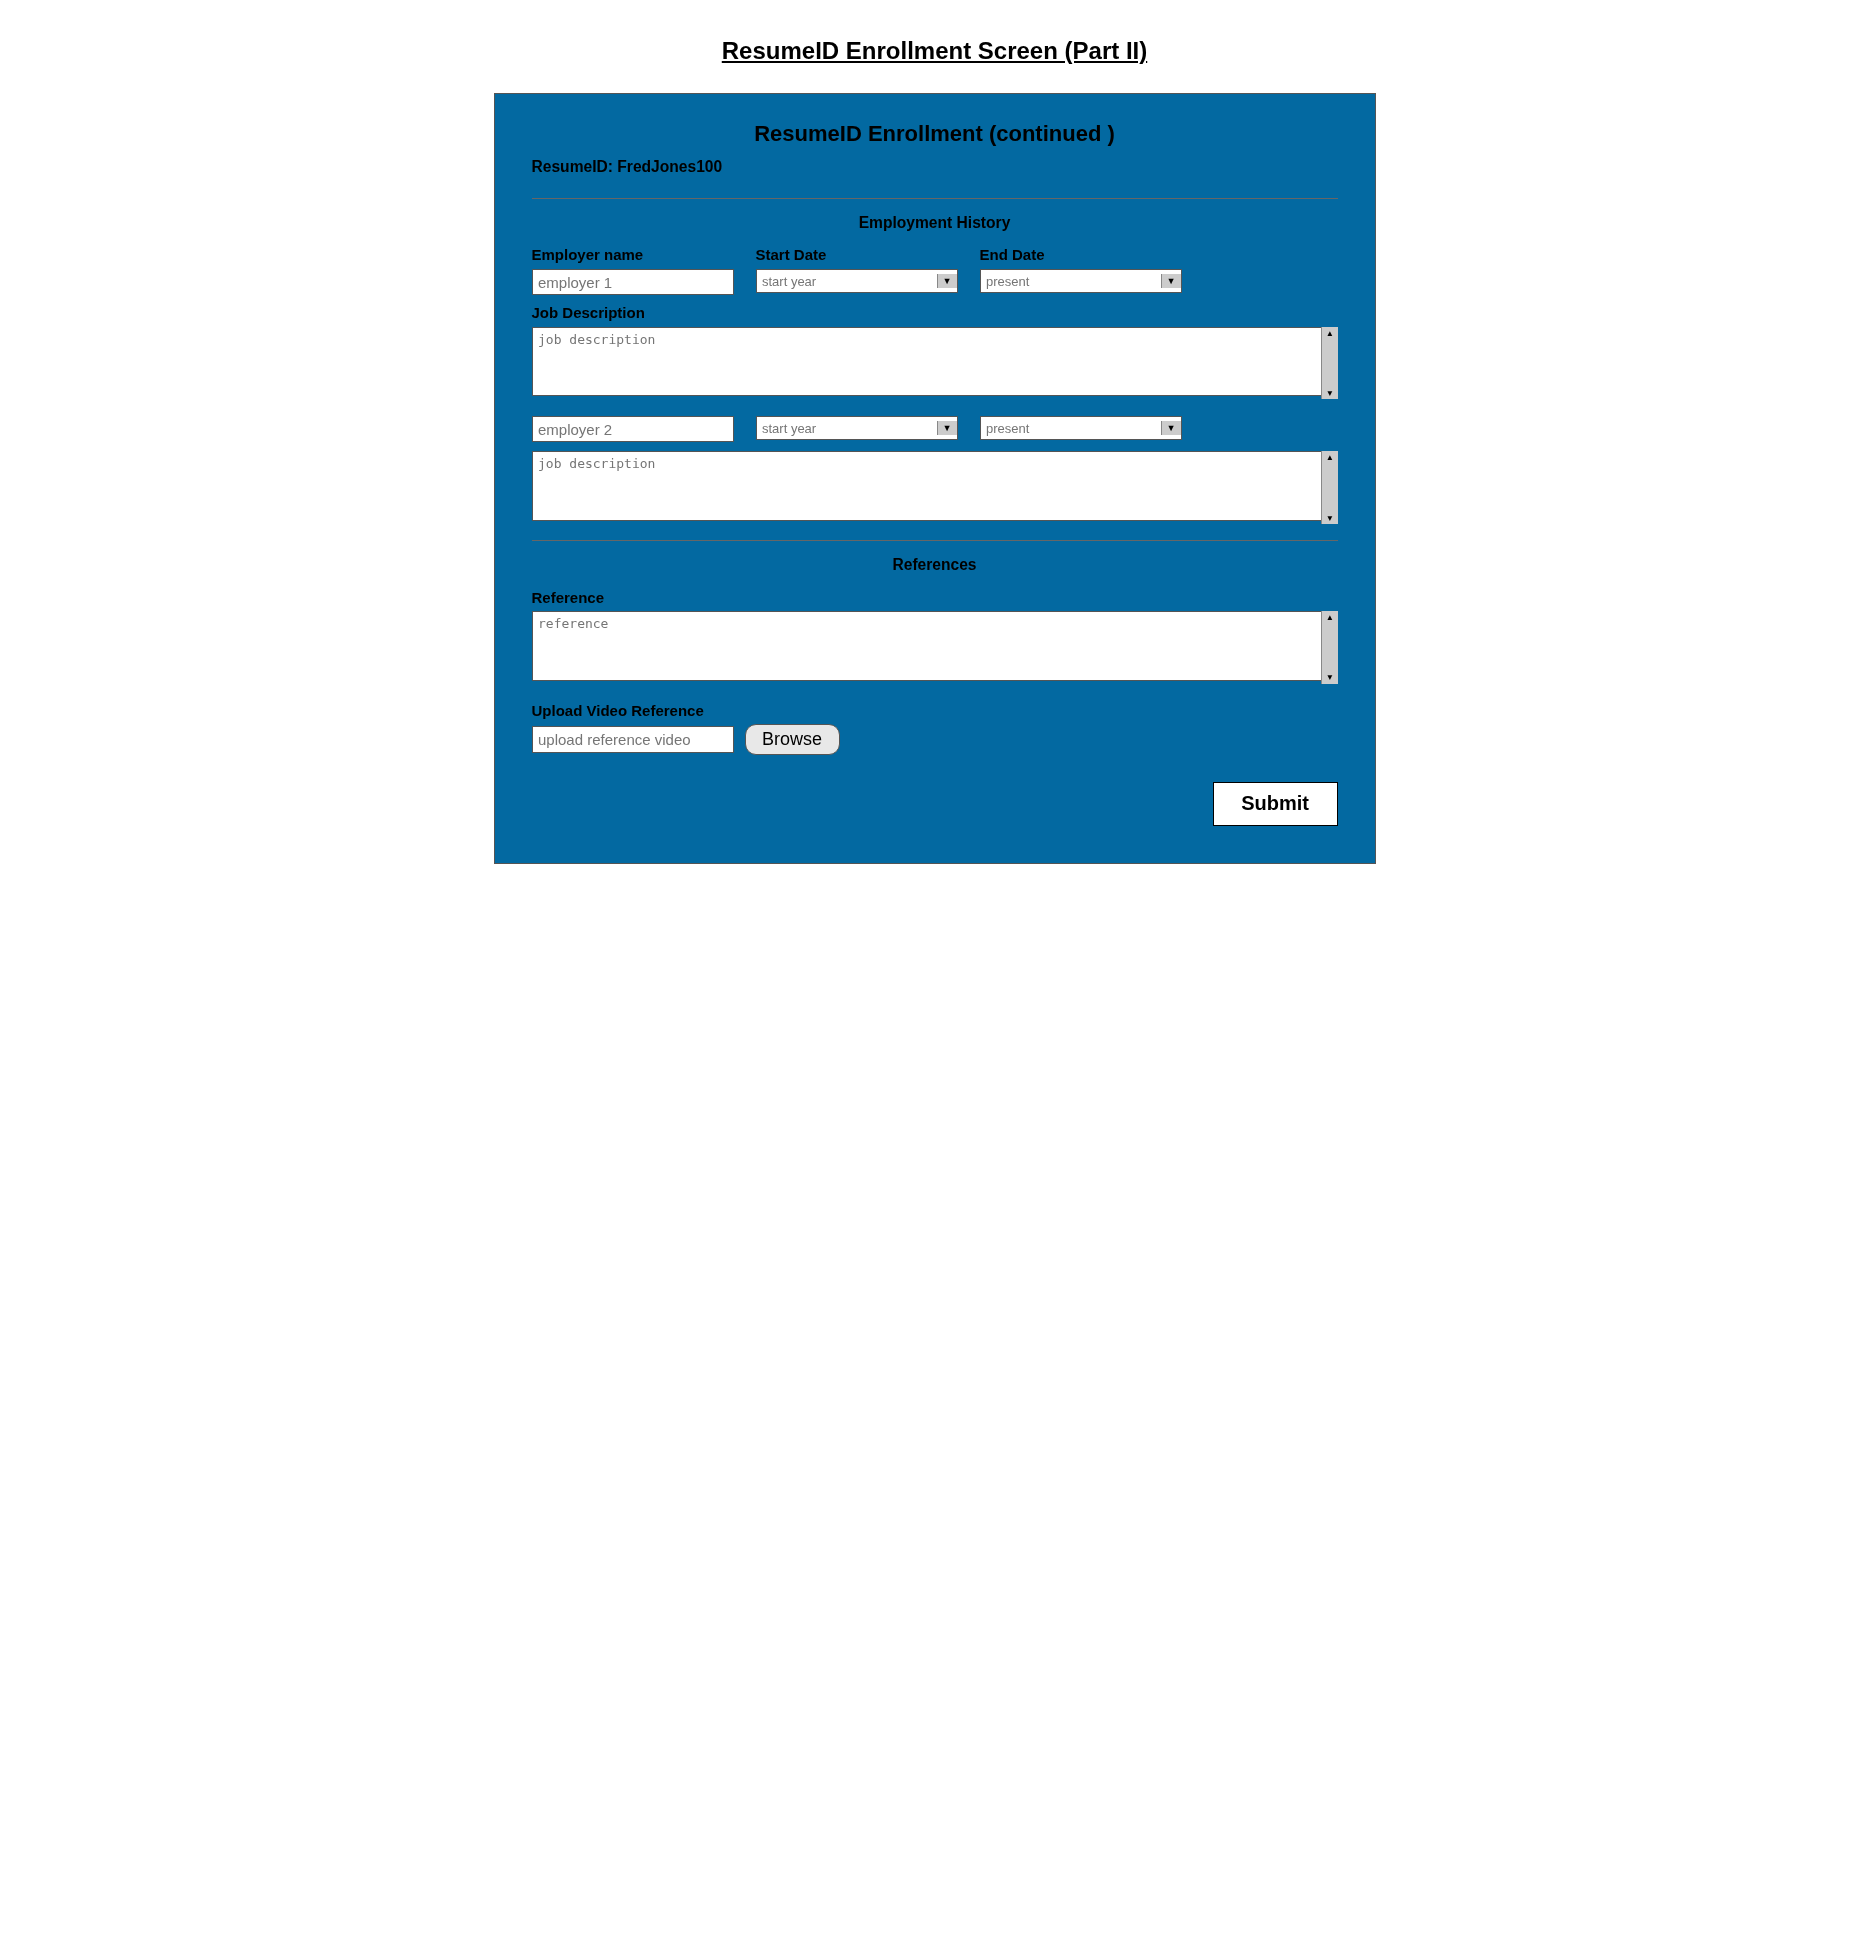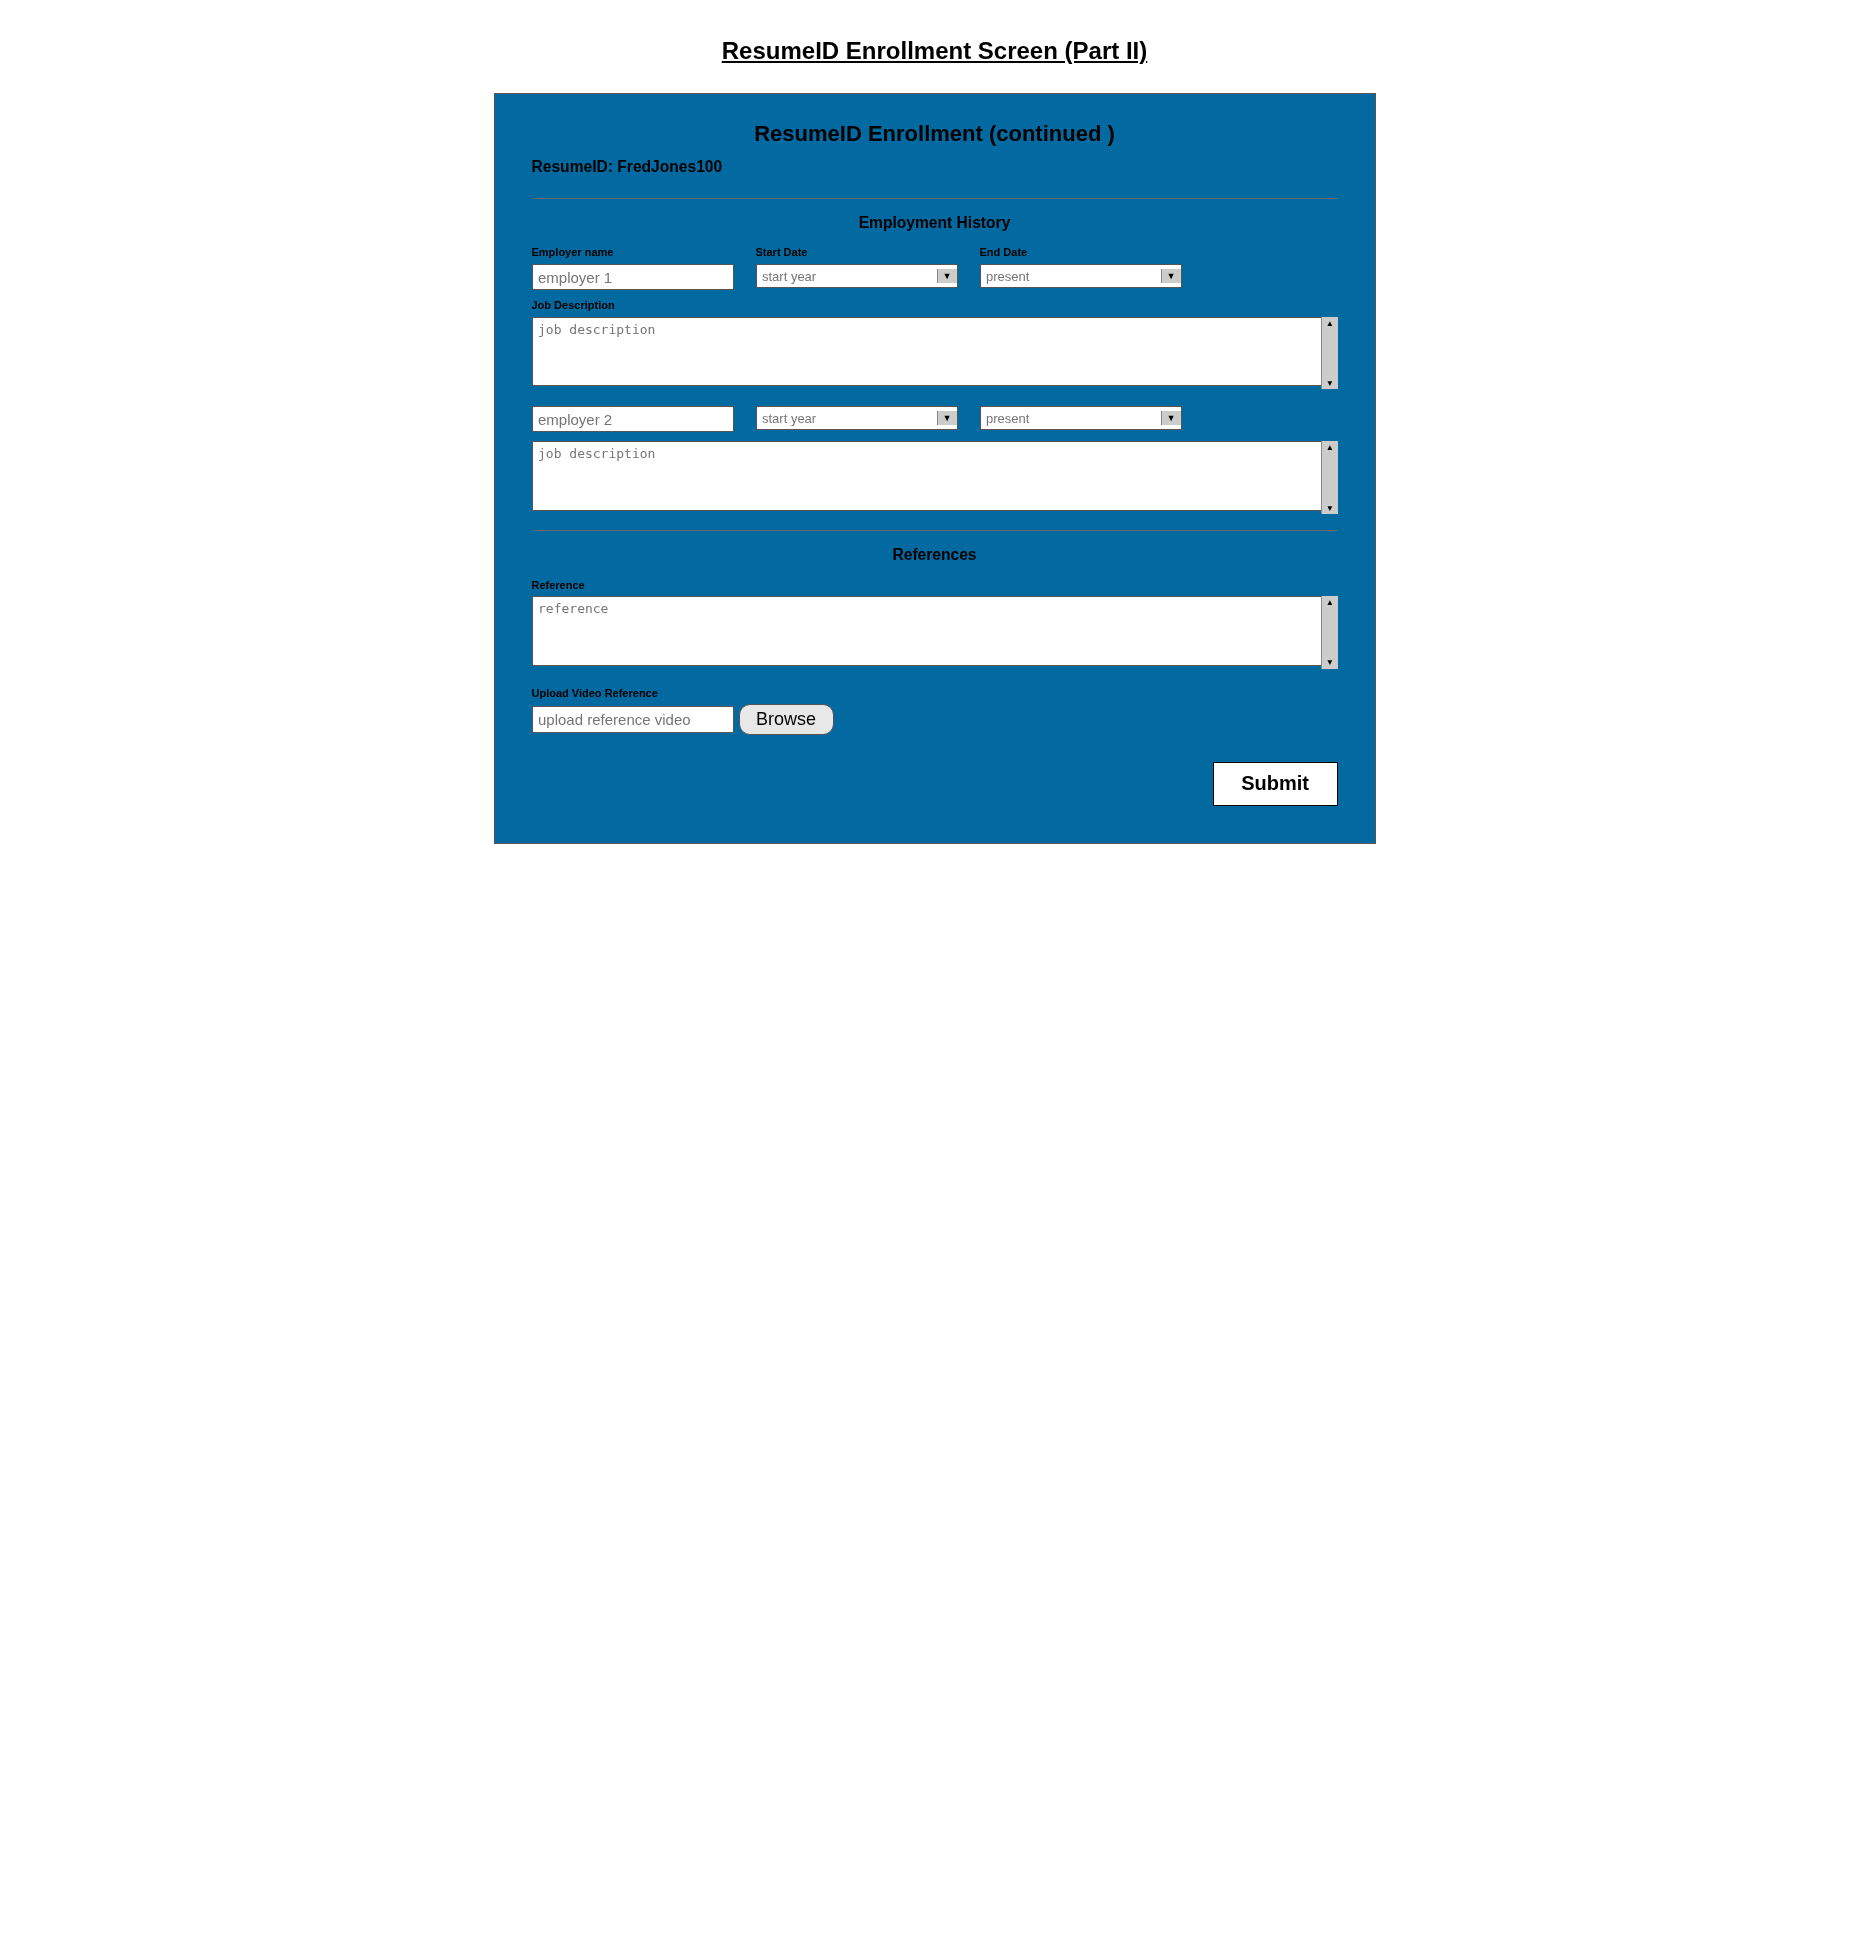--- a/index.html
+++ b/index.html
@@ -55,21 +55,21 @@
     }
 
     .section-title {
       text-align: center;
       font-size: 15.6px;
       font-weight: bold;
       margin-bottom: 14.7px;
     }
 
     .field-label {
-      font-size: 11px;
+      font-size: 15px;
       font-weight: bold;
       margin-bottom: 5.5px;
     }
 
     .row-3col {
       display: flex;
       flex-direction: row;
       gap: 22px;
       margin-bottom: 9.2px;
     }
@@ -171,21 +171,21 @@
       margin-top: 9.2px;
     }
 
     .upload-section {
       margin-top: 18.4px;
     }
 
     .upload-row {
       display: flex;
       align-items: center;
-      gap: 5px;
+      gap: 11px;
       margin-top: 5.5px;
     }
 
     .upload-input {
       flex: 0 0 202px;
     }
 
     .browse-btn {
       border: 0.9px solid #555;
       border-radius: 11px;

